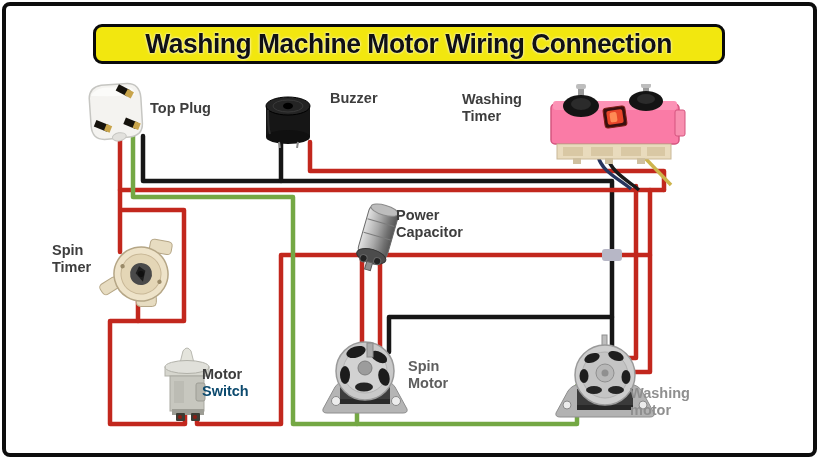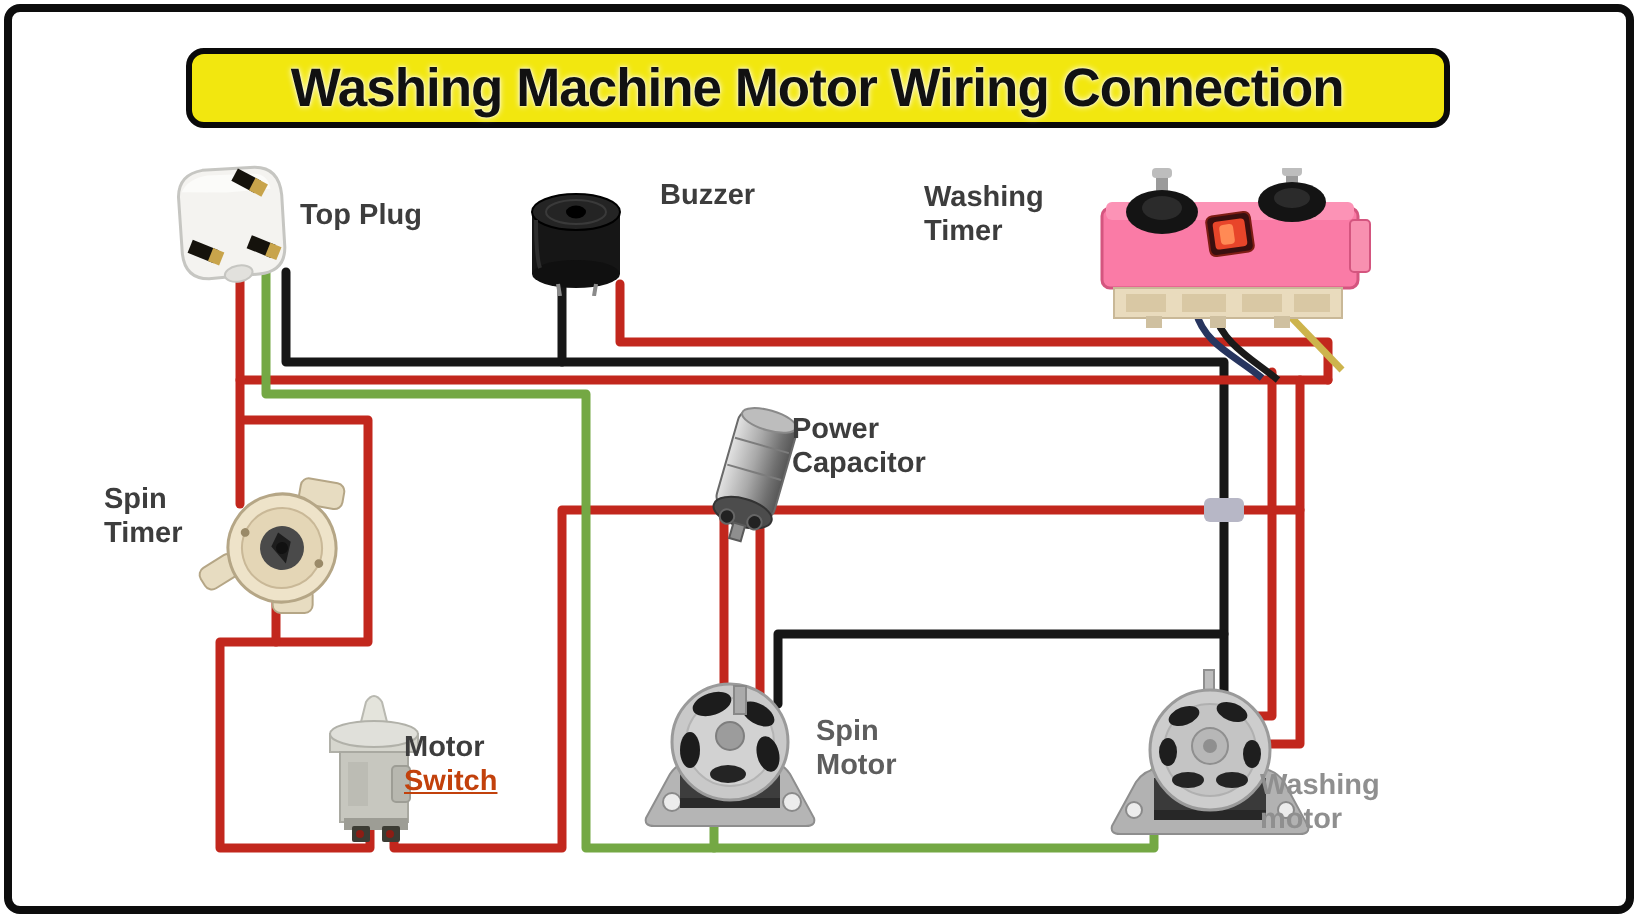--- a/index.html
+++ b/index.html
@@ -19,21 +19,21 @@
   }
   #banner .title{
     font-size:27px;font-weight:bold;color:var(--banner-text,#111);
     letter-spacing:-0.5px;white-space:nowrap;
     text-shadow:0 0 3px #ffffff,0 0 1px #ffffff;
     transform:scaleX(0.98);
   }
   .lbl{position:absolute;font-weight:bold;color:#3d3d3d;font-size:14.5px;
        line-height:17px;text-align:left;white-space:nowrap;}
   .lbl.left{text-align:center;}
-  .lbl .lt{color:#c2410c;text-decoration:underline;}
+  .lbl .lt{color:#0c4a6e;}
   .lbl.gray{color:#5e5e5e;}
   .lbl.lightgray{color:#8f8f8f;}
   .comp{position:absolute;}
   svg{display:block;}
   #wires{position:absolute;left:0;top:0;}
 </style>
 </head>
 <body>
 
 <div id="stage">

